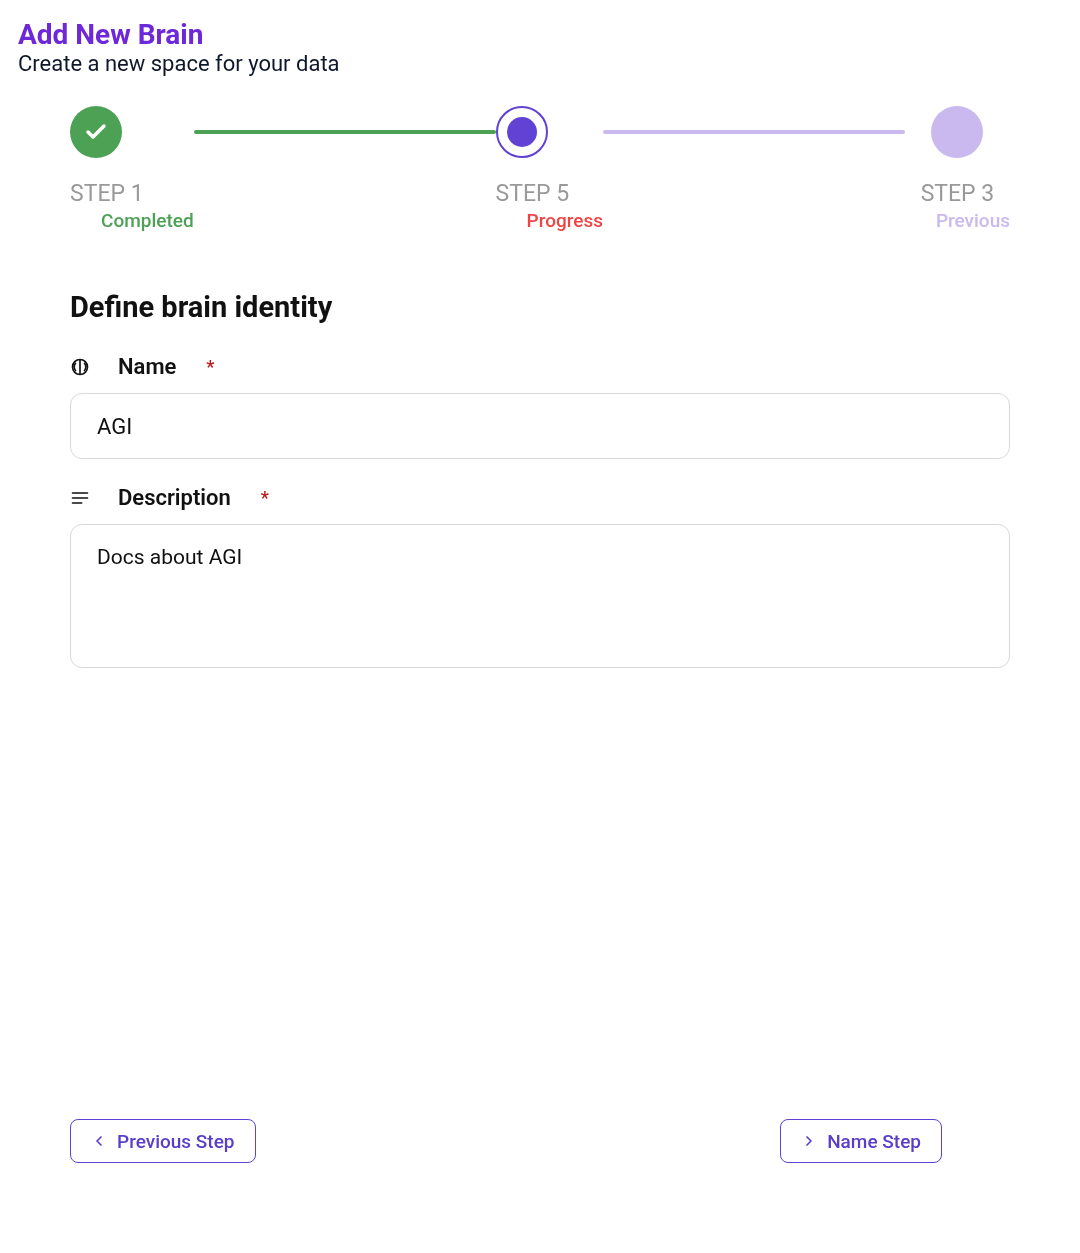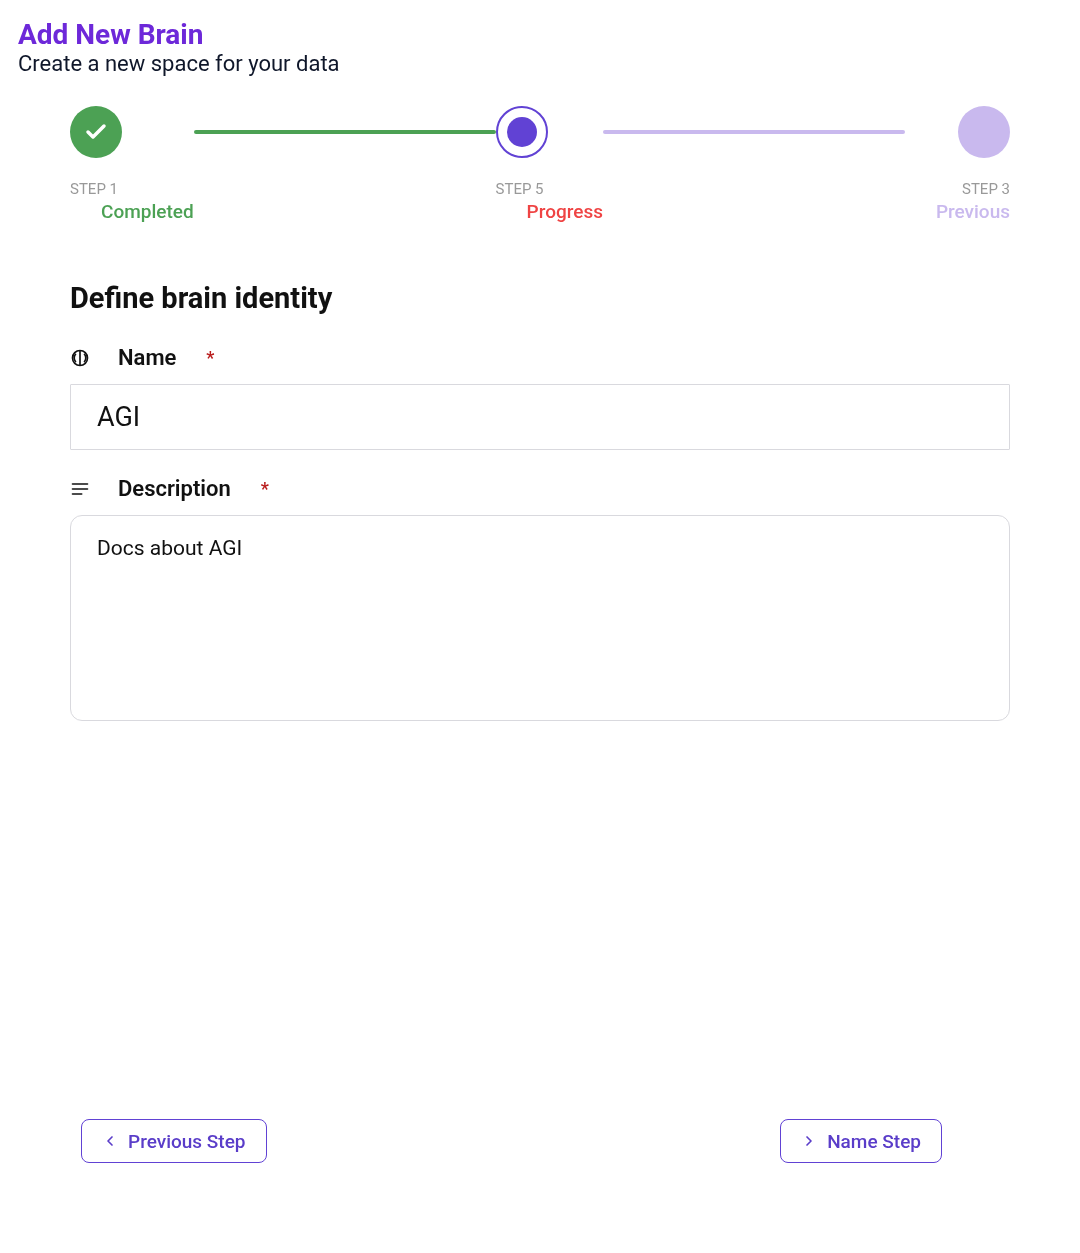--- a/index.html
+++ b/index.html
@@ -72,21 +72,21 @@
       margin-top: 24px;
       border-radius: 2px;
     }
     .connector.completed {
       background: #4ca154;
     }
     .connector.pending {
       background: #c9b9ee;
     }
     .step-label {
-      font-size: 15px;
+      font-size: 23px;
       color: #999;
       margin-bottom: 2px;
     }
     .step-status {
       font-size: 19px;
       font-weight: 500;
       margin-left: 31px;
     }
     .step-status.completed {
       color: #4ca154;
@@ -125,43 +125,43 @@
     }
     .icon-svg {
       width: 20px;
       height: 20px;
       flex-shrink: 0;
     }
     .text-input {
       width: 100%;
       height: 66px;
       border: 1px solid #d9d9de;
-      border-radius: 1px;
-      font-size: 27px;
+      border-radius: 12px;
+      font-size: 22px;
       padding: 0 26px;
       color: #111;
       font-family: inherit;
       background: #fff;
     }
     .textarea-input {
       width: 100%;
-      height: 206px;
+      height: 144px;
       border: 1px solid #d9d9de;
       border-radius: 12px;
       font-size: 21px;
       padding: 20px 26px;
       color: #111;
       font-family: inherit;
       resize: none;
       background: #fff;
     }
     .footer {
       position: absolute;
       bottom: 90px;
-      left: 81px;
+      left: 70px;
       right: 138px;
       display: flex;
       justify-content: space-between;
     }
     .nav-button {
       display: flex;
       align-items: center;
       gap: 10px;
       height: 44px;
       padding: 0 20px;
@@ -196,21 +196,21 @@
       <div class="step-label">STEP 1</div>
       <div class="step-status completed">Completed</div>
     </div>
     <div class="connector completed"></div>
     <div class="step">
       <div class="step-circle progress"></div>
       <div class="step-label">STEP 5</div>
       <div class="step-status progress">Progress</div>
     </div>
     <div class="connector pending"></div>
-    <div class="step" style="align-items:flex-end;">
+    <div class="step" style="align-items:center;">
       <div class="step-circle pending"></div>
       <div class="step-label">STEP 3</div>
       <div class="step-status pending">Previous</div>
     </div>
   </div>
 
   <div class="form-area">
     <h2 class="section-title">Define brain identity</h2>
 
     <div class="field-group">

